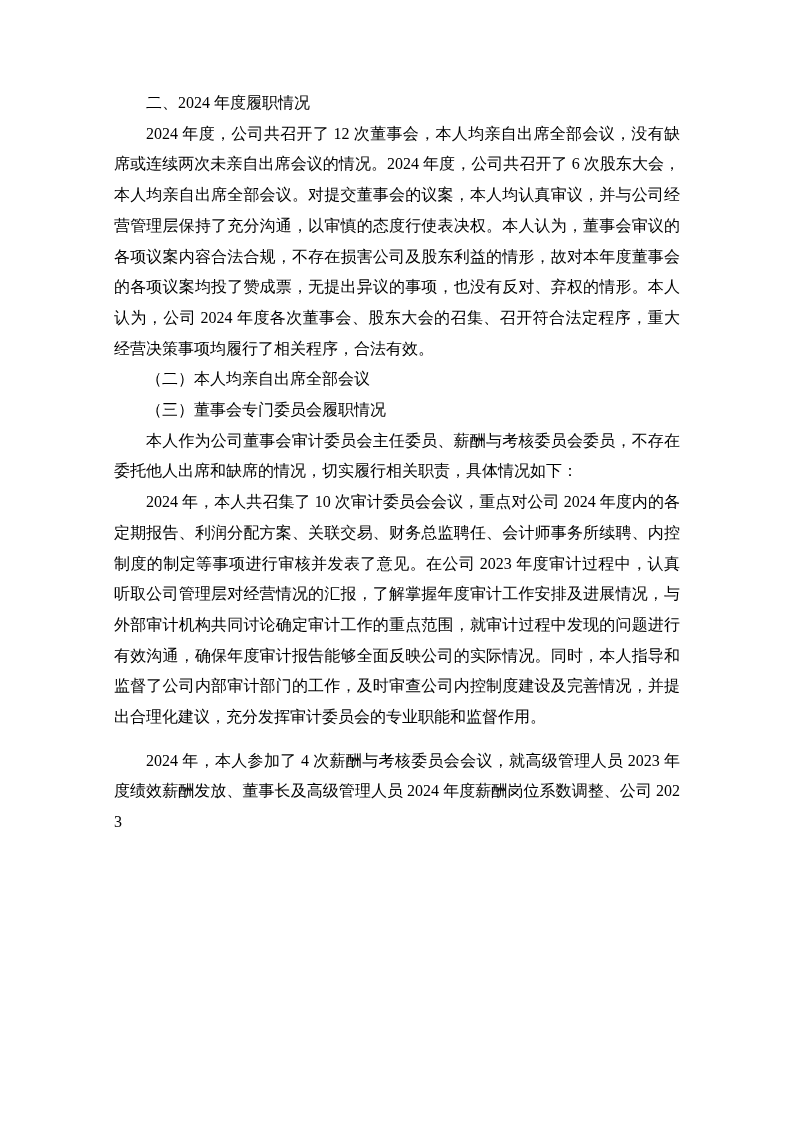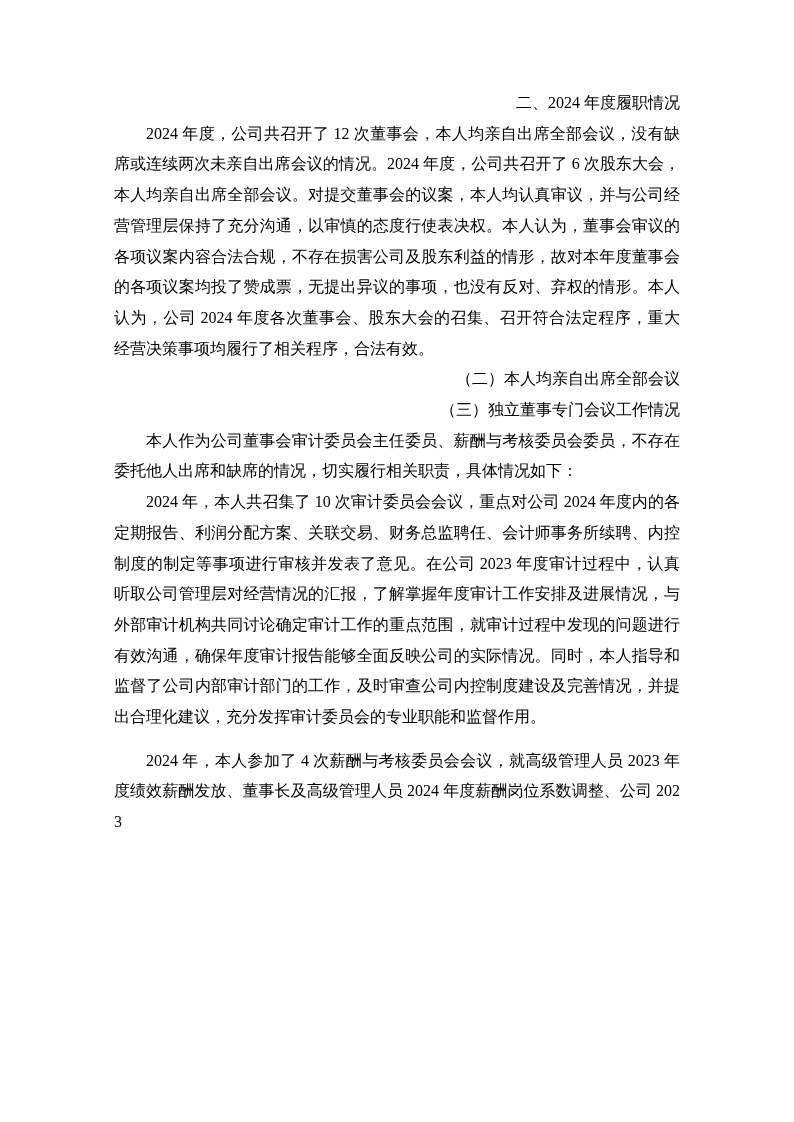--- a/index.html
+++ b/index.html
@@ -24,21 +24,21 @@
     margin:0;
     padding:0;
     font-size:16px;
     line-height:30.7px;
     font-weight:normal;
     word-break:break-all;
   }
   .doc-heading{
     font-weight:bold;
     text-indent:2em;
-    text-align:right;
+    text-align:left;
   }
   .doc-para{
     text-indent:2em;
     text-align:justify;
     text-justify:inter-ideograph;
   }
   .para-gap{
     margin-top:13px !important;
   }
 </style>
@@ -49,21 +49,21 @@
   <div class="content">
 
     <h2 class="doc-heading">二、2024 年度履职情况</h2>
 
 
     <p class="doc-para">2024 年度，公司共召开了 12 次董事会，本人均亲自出席全部会议，没有缺席或连续两次未亲自出席会议的情况。2024 年度，公司共召开了 6 次股东大会，本人均亲自出席全部会议。对提交董事会的议案，本人均认真审议，并与公司经营管理层保持了充分沟通，以审慎的态度行使表决权。本人认为，董事会审议的各项议案内容合法合规，不存在损害公司及股东利益的情形，故对本年度董事会的各项议案均投了赞成票，无提出异议的事项，也没有反对、弃权的情形。本人认为，公司 2024 年度各次董事会、股东大会的召集、召开符合法定程序，重大经营决策事项均履行了相关程序，合法有效。</p>
 
     <h3 class="doc-heading">（二）本人均亲自出席全部会议</h3>
 
 
-    <h3 class="doc-heading">（三）独立董事专门会议工作情况</h3>
+    <h3 class="doc-heading">（三）董事会专门委员会履职情况</h3>
 
     <p class="doc-para">本人作为公司董事会审计委员会主任委员、薪酬与考核委员会委员，不存在委托他人出席和缺席的情况，切实履行相关职责，具体情况如下：</p>
 
     <p class="doc-para">2024 年，本人共召集了 10 次审计委员会会议，重点对公司 2024 年度内的各定期报告、利润分配方案、关联交易、财务总监聘任、会计师事务所续聘、内控制度的制定等事项进行审核并发表了意见。在公司 2023 年度审计过程中，认真听取公司管理层对经营情况的汇报，了解掌握年度审计工作安排及进展情况，与外部审计机构共同讨论确定审计工作的重点范围，就审计过程中发现的问题进行有效沟通，确保年度审计报告能够全面反映公司的实际情况。同时，本人指导和监督了公司内部审计部门的工作，及时审查公司内控制度建设及完善情况，并提出合理化建议，充分发挥审计委员会的专业职能和监督作用。</p>
 
     <p class="doc-para para-gap">2024 年，本人参加了 4 次薪酬与考核委员会会议，就高级管理人员 2023 年度绩效薪酬发放、董事长及高级管理人员 2024 年度薪酬岗位系数调整、公司 2023</p>
 
   </div>
 </div>
 

